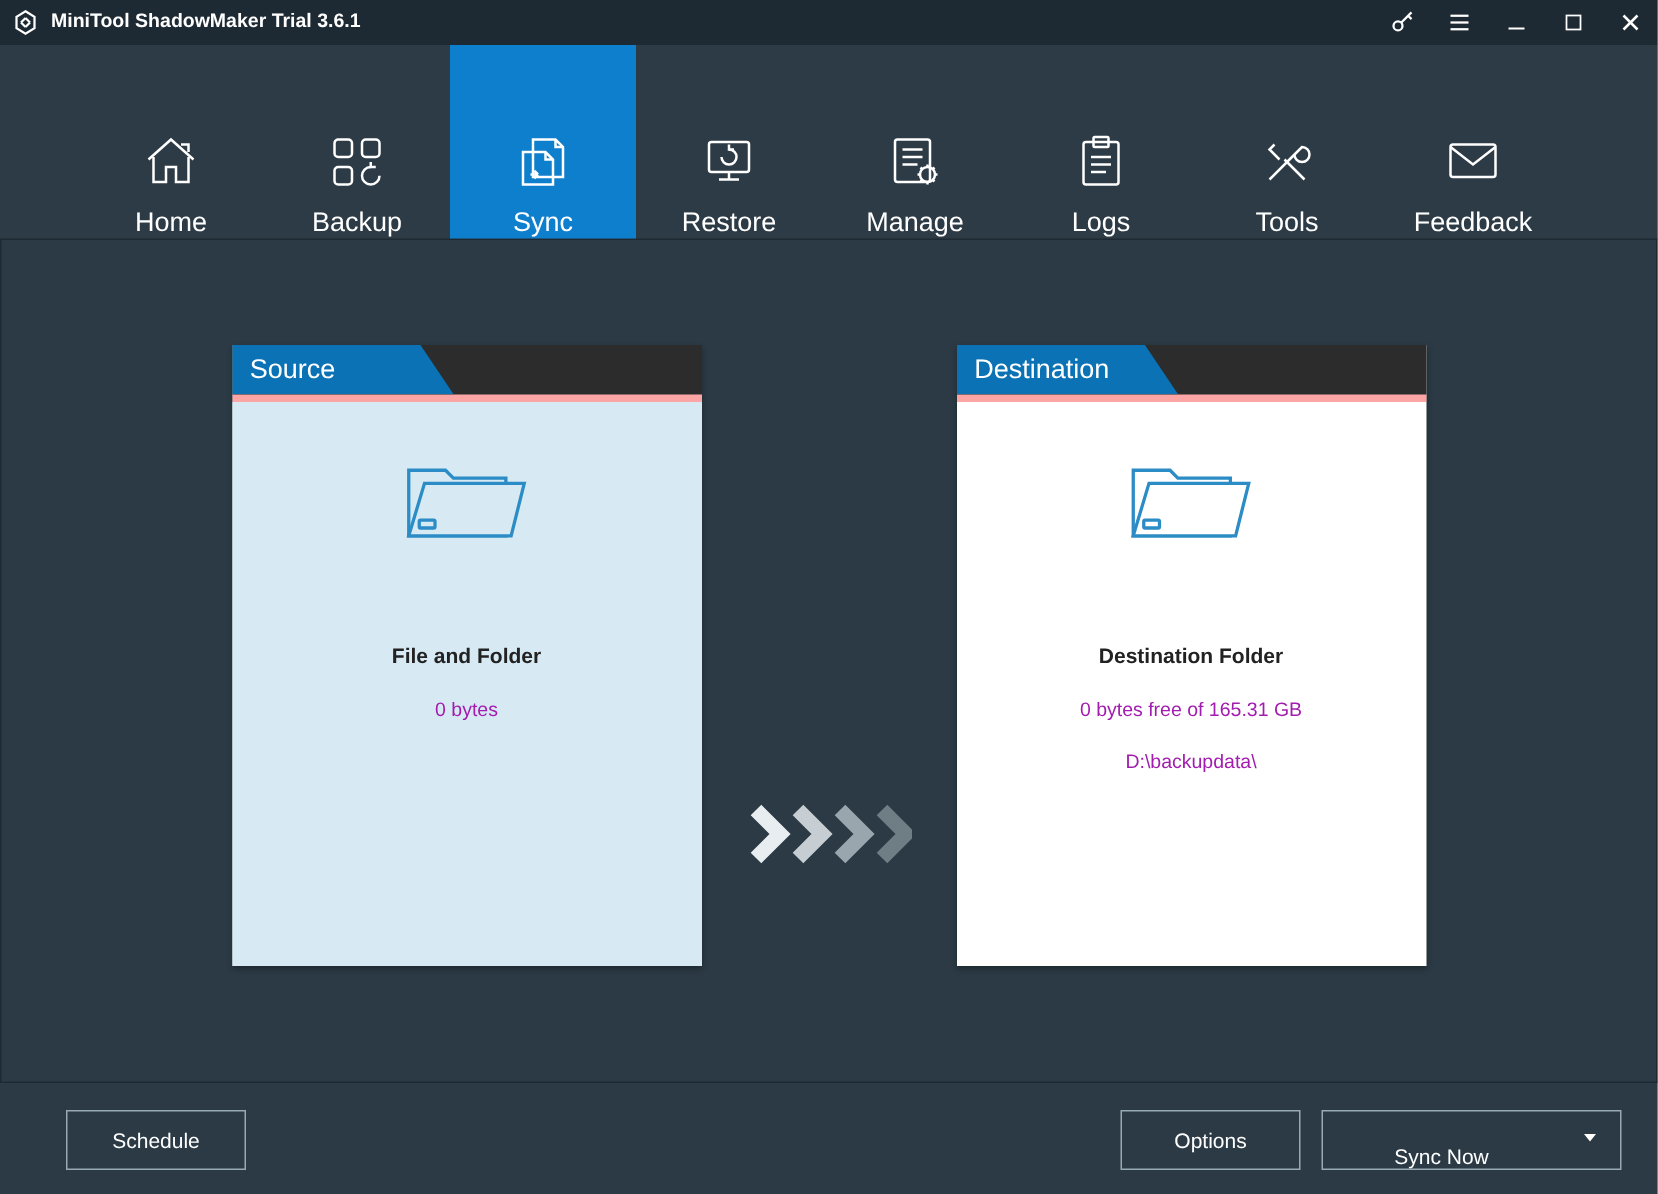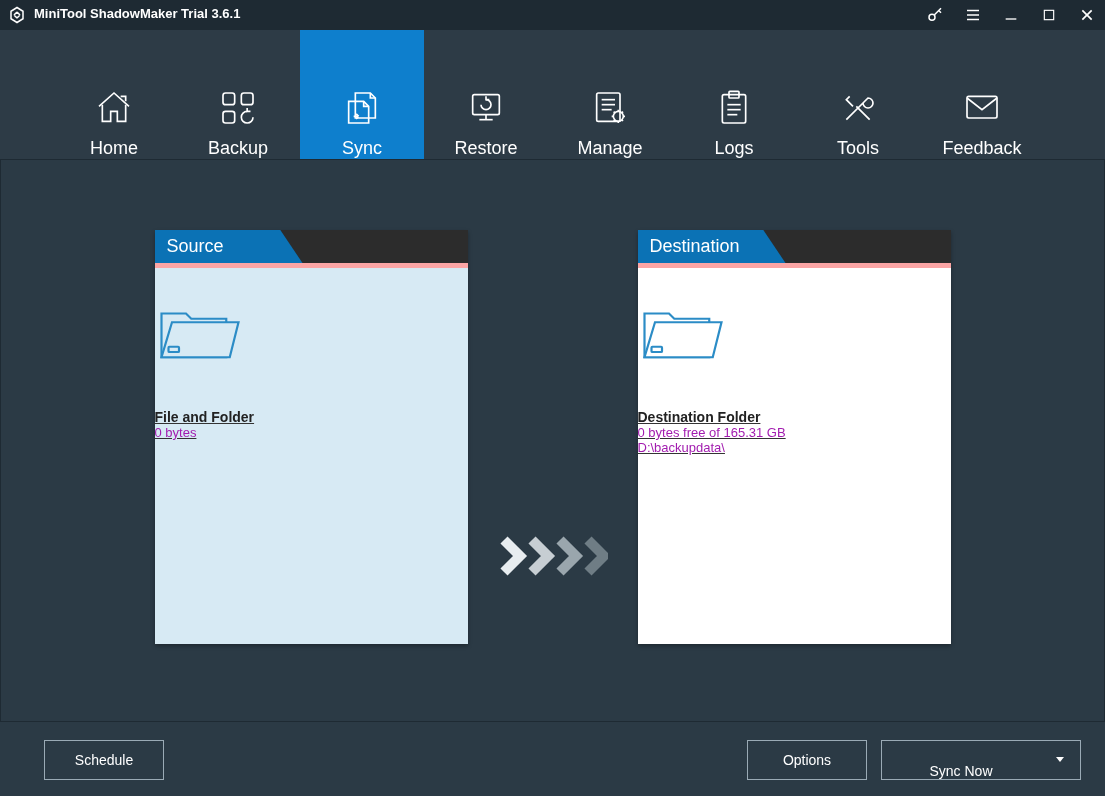--- a/index.html
+++ b/index.html
@@ -94,26 +94,25 @@
     display: inline-flex;
     align-items: center;
     padding: 0 16px 0 12px;
     min-width: 148px;
     clip-path: polygon(0 0, 85% 0, 100% 100%, 0 100%);
   }
   .card-body {
     flex: 1;
     display: flex;
     flex-direction: column;
-    align-items: flex-start;
-    gap: 0;
+    align-items: center;
+    gap: 20px;
     padding-top: 28px;
     color: #333;
     font-size: 13px;
-    text-decoration: underline;
   }
   .folder-icon { margin-bottom: 40px; }
   .card-title { font-weight: 700; font-size: 14px; color: #222; }
   .card-text { font-size: 13px; color: #a21caf; }
 
   .arrows {
     align-self: center;
     margin-top: 160px;
     display: flex;
     gap: -4px;

